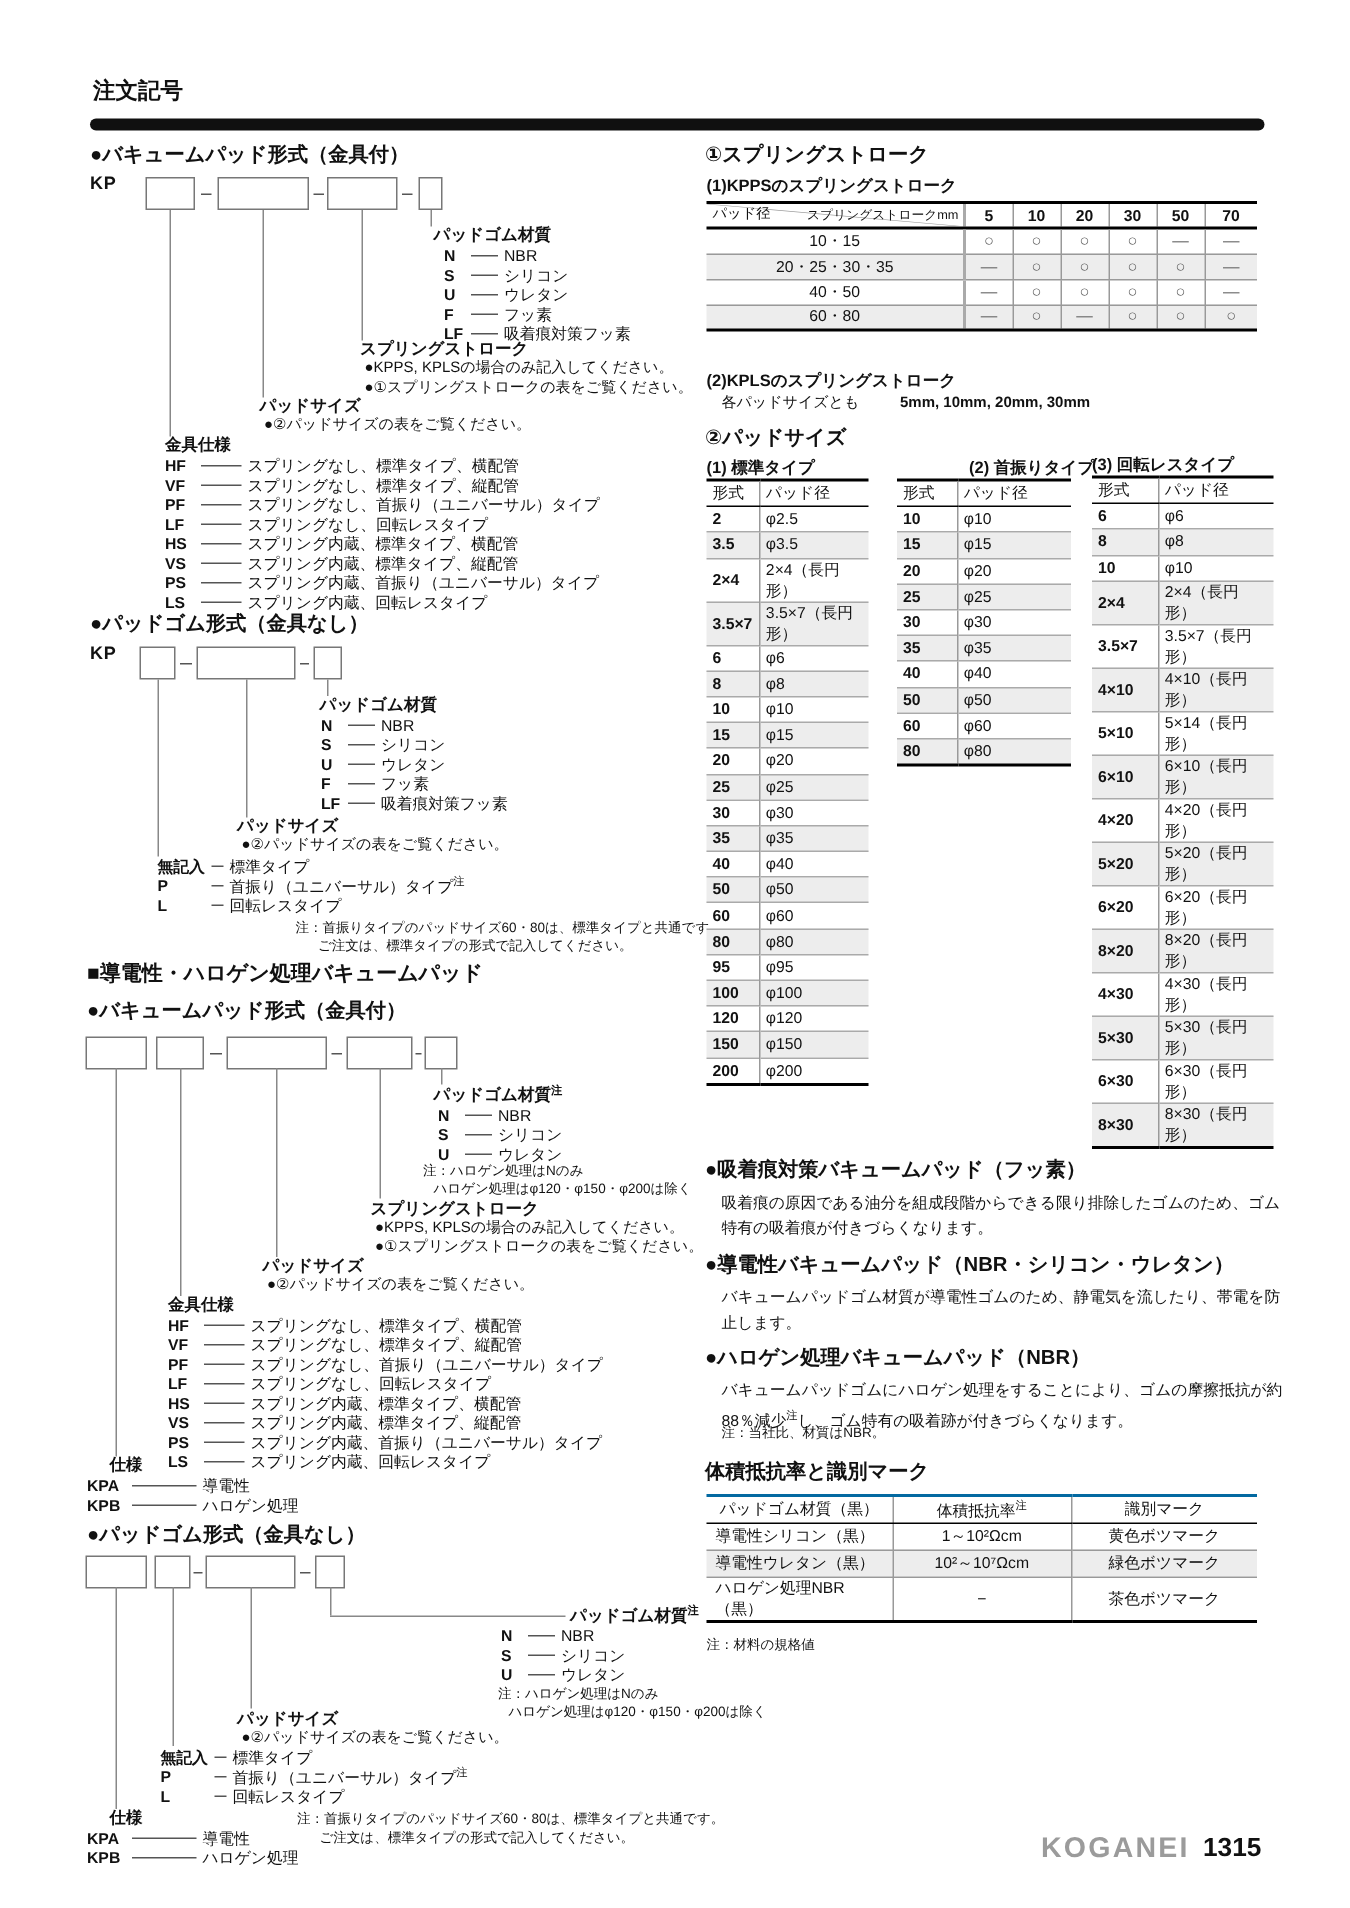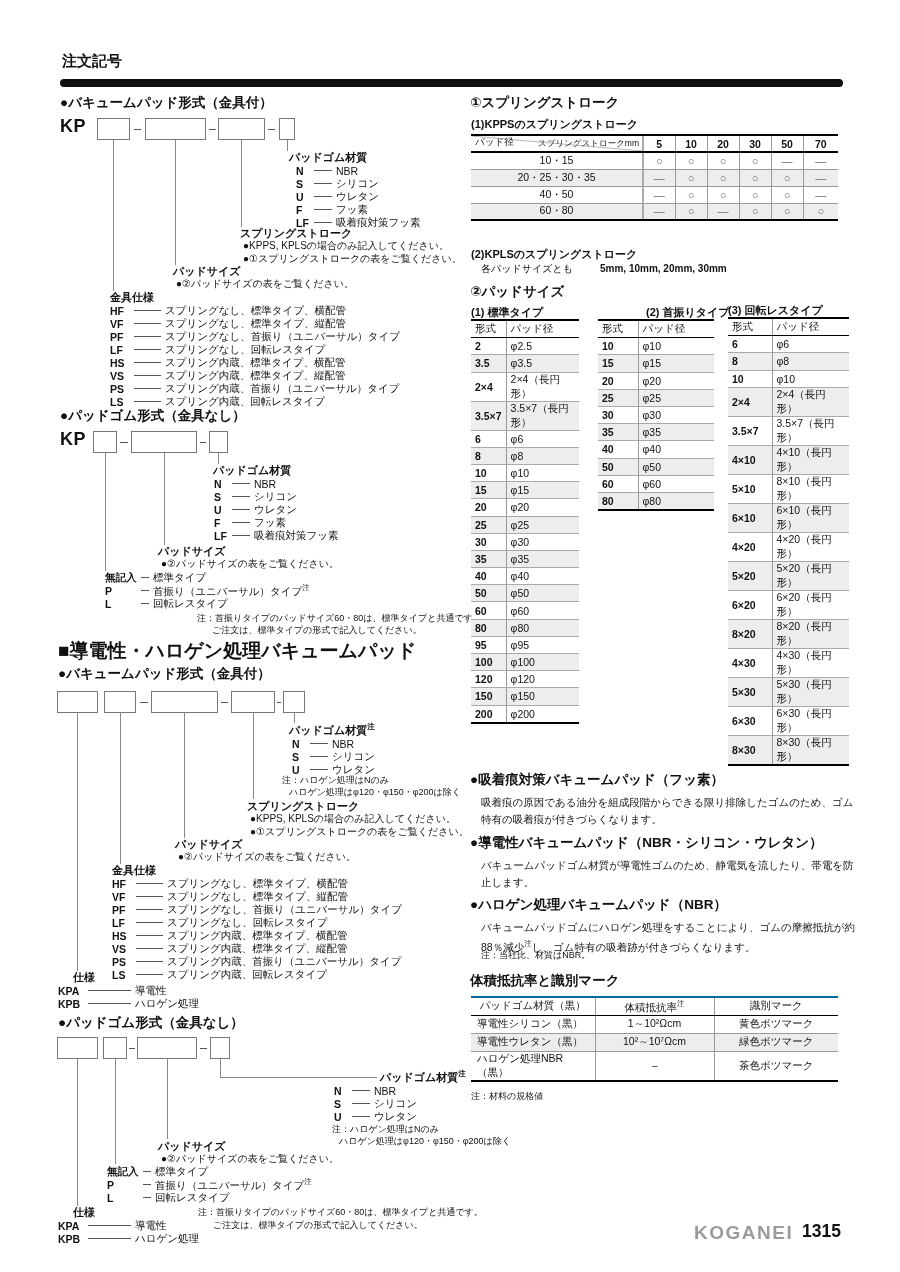--- a/index.html
+++ b/index.html
@@ -5,23 +5,23 @@
   html,body{margin:0;padding:0;background:#fff;}
   .page{position:relative;width:900px;height:1272px;background:#fff;overflow:hidden;
         font-family:"Liberation Sans","DejaVu Sans",sans-serif;color:#111;}
   .t{position:absolute;white-space:nowrap;color:#111;line-height:1.15;}
   .b{font-weight:bold;}
   .f9{font-size:9px;}
   .f10{font-size:10px;}
   .f105{font-size:10.5px;}
   .f11{font-size:11px;}
   .f13{font-size:13.5px;}
-  .f14{font-size:19px;}
+  .f14{font-size:14px;}
   .f15{font-size:15px;}
-  .f20{font-size:18px;letter-spacing:.5px;}
+  .f20{font-size:12px;letter-spacing:.5px;}
   .bar{position:absolute;background:#101010;border-radius:4px;}
   .box{position:absolute;height:22px;border:1px solid #777;background:#fff;box-sizing:border-box;}
   .vline{position:absolute;width:1px;background:#888;}
   .hline{position:absolute;height:1px;background:#888;}
   .dash{position:absolute;height:1px;background:#555;}
   .sup{font-size:7.5px;vertical-align:super;}
   
   .clist{position:absolute;}
   .crow{display:flex;align-items:center;height:13px;}
   .crow .code{font-weight:bold;font-size:10.5px;width:var(--cw);flex:none;white-space:nowrap;}
@@ -671,21 +671,21 @@
           <tr>
             <td>3.5×7</td>
             <td>3.5×7（長円形）</td>
           </tr>
           <tr>
             <td>4×10</td>
             <td>4×10（長円形）</td>
           </tr>
           <tr>
             <td>5×10</td>
-            <td>8×10（長円形）</td>
+            <td>5×14（長円形）</td>
           </tr>
           <tr>
             <td>6×10</td>
             <td>6×10（長円形）</td>
           </tr>
           <tr>
             <td>4×20</td>
             <td>4×20（長円形）</td>
           </tr>
           <tr>

